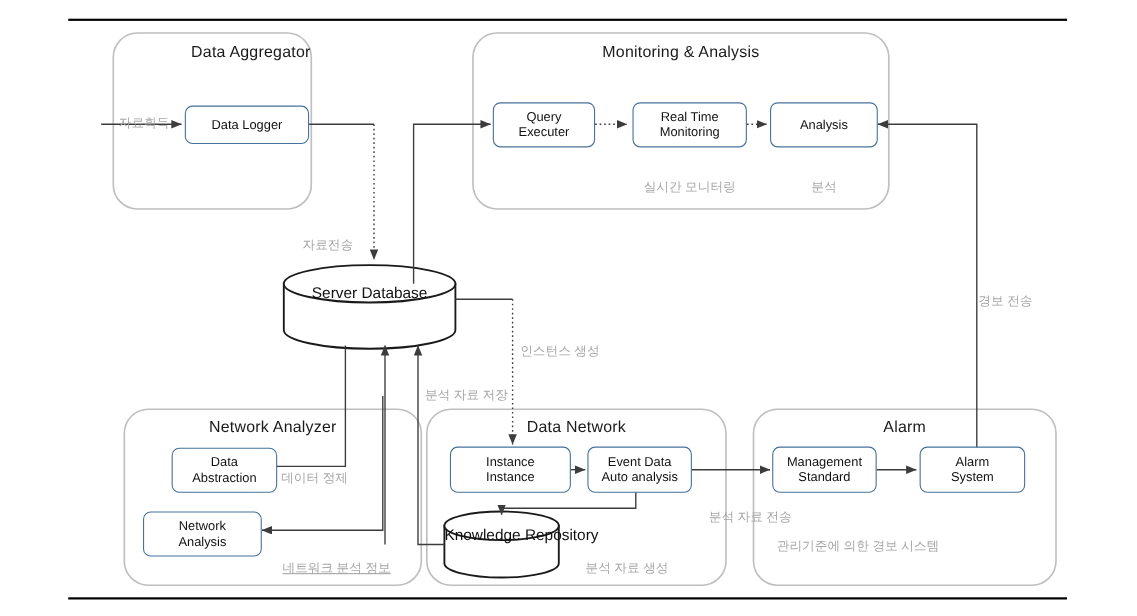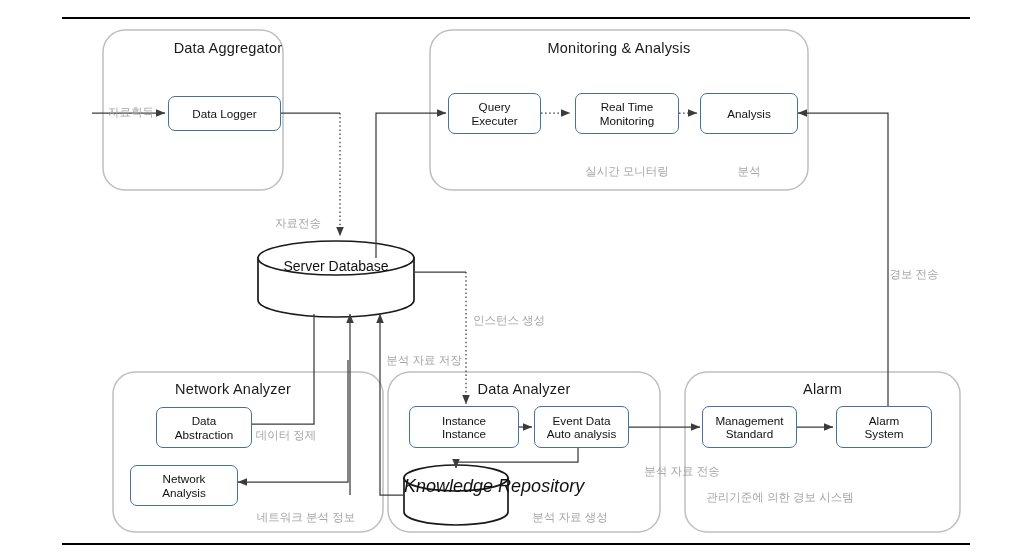--- a/index.html
+++ b/index.html
@@ -48,21 +48,21 @@
   }
   .node span { display: block; }
   .cyl-label {
     position: absolute;
     color: #111111;
     text-align: center;
     line-height: 16px;
     white-space: nowrap;
   }
   .cyl-label.big { font-size: 14px; }
-  .cyl-label.small { font-size: 18px; line-height: 15px; font-style: italic; }
+  .cyl-label.small { font-size: 14px; line-height: 15px; }
   .kr {
     position: absolute;
     color: #a6a6a6;
     font-size: 11.5px;
     line-height: 14.5px;
     white-space: nowrap;
     text-align: center;
     margin-top: 23px;
   }
   .rule {
@@ -136,22 +136,22 @@
 
       <path d="M314,314 L314,424 L238,424" marker-end="url(#ah)"></path>
 
       <path d="M348,360 L348,482 L238,482" marker-end="url(#ah)"></path>
 
     </g>
   </svg>
 
   <div class="grp-title" style="left:103px; top:40px;  width:180px;padding-left:35px;">Data Aggregator</div>
   <div class="grp-title" style="left:430px; top:40px;  width:378px;">Monitoring &amp; Analysis</div>
-  <div class="grp-title" style="left:98px; top:381px; width:270px;">Network Analyzer</div>
-  <div class="grp-title" style="left:388px; top:381px; width:272px;">Data Analyzer</div>
+  <div class="grp-title" style="left:113px; top:381px; width:270px;">Network Analyzer</div>
+  <div class="grp-title" style="left:388px; top:381px; width:272px;">Data Network</div>
   <div class="grp-title" style="left:685px; top:381px; width:275px;">Alarm</div>
 
   <div class="node" style="left:168px; top:96px; width:113px; height:35px;">
     <div>
         <span>Data Logger</span>
       </div>
   </div>
 
   <div class="node" style="left:448px; top:93px; width:93px; height:41px;">
     <div>
@@ -248,21 +248,21 @@
 
   <div class="kr" style="left:386px; top:330px; width:76px;">
     <span>분석 자료</span>
     <span>저장</span>
   </div>
 
   <div class="kr" style="left:236px; top:405px; width:100px;">
     <span>데이터 정제</span>
   </div>
 
-  <div class="kr" style="left:236px; top:487px; width:140px;">
+  <div class="kr" style="left:236px; top:487px; width:140px;text-decoration:underline;">
     <span>네트워크 분석 정보</span>
   </div>
 
   <div class="kr" style="left:508px; top:487px; width:124px;">
     <span>분석 자료 생성</span>
   </div>
 
   <div class="kr" style="left:618px; top:441px; width:128px;">
     <span>분석 자료 전송</span>
   </div>

